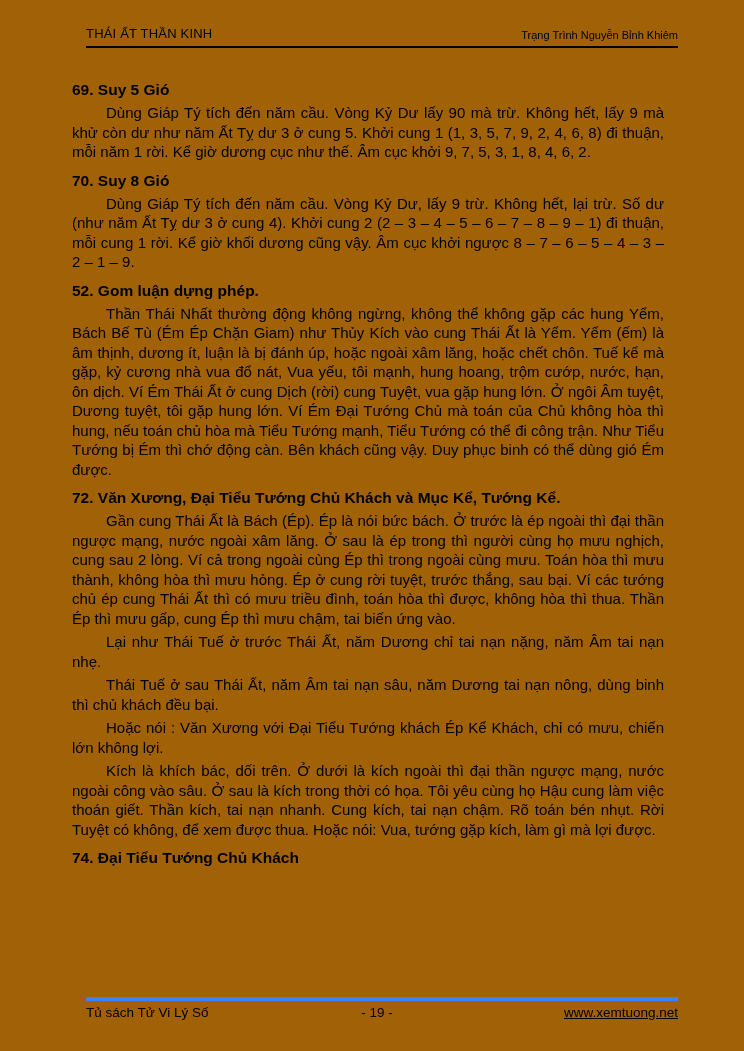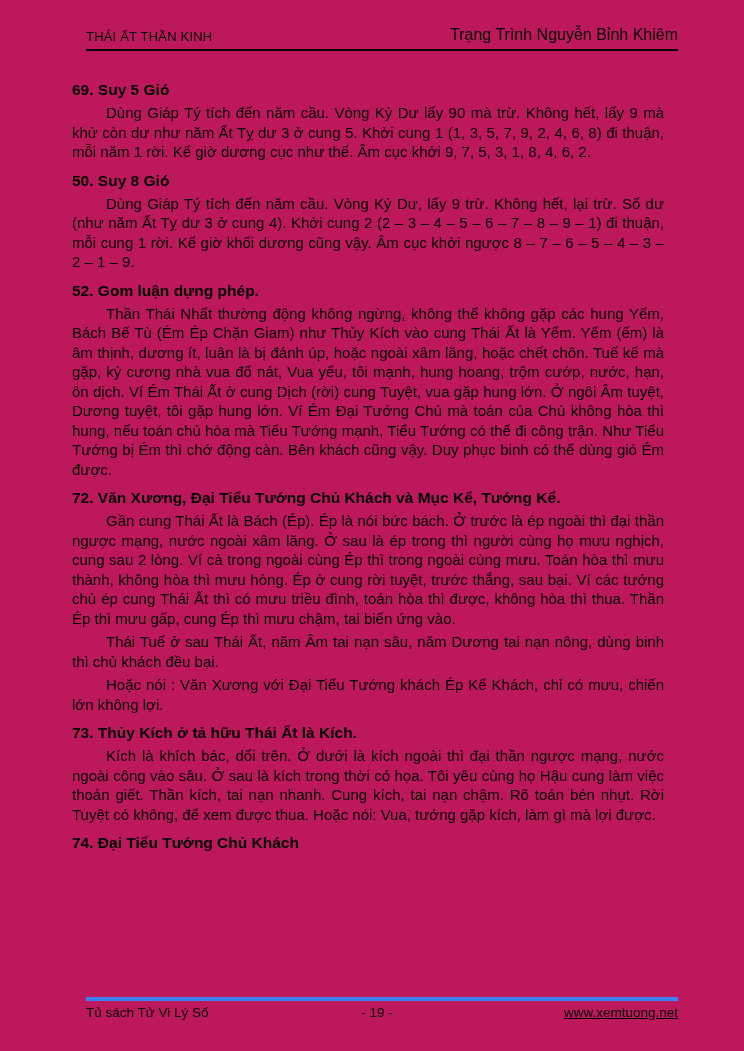--- a/index.html
+++ b/index.html
@@ -10,40 +10,40 @@
     position: relative;
     font-family: "Liberation Sans", sans-serif;
     color: #000000;
     overflow: hidden;
   }
   .page {
     position: absolute;
     top: 0; left: 0;
     width: 744px;
     height: 1051px;
-    background: #be185d;
+    background: #a16207;
   }
   
   .page-header {
     position: absolute;
     top: 26px;
     left: 86px;
     width: 592px;
     display: flex;
     justify-content: space-between;
     align-items: flex-end;
     border-bottom: 2px solid #000000;
     padding-bottom: 5px;
   }
   .header-title {
     font-size: 13px;
     letter-spacing: 0.2px;
   }
   .header-author {
-    font-size: 16px;
+    font-size: 11px;
   }
   
   .doc-body {
     position: absolute;
     top: 80px;
     left: 72px;
     width: 592px;
     height: 914px;
     overflow: hidden;
   }
@@ -100,44 +100,44 @@
 
   <div class="doc-body">
     <section>
       <div class="section-heading">69. Suy 5 Gió</div>
       <div>
           <p class="para">Dùng Giáp Tý tích đến năm cầu. Vòng Kỷ Dư lấy 90 mà trừ. Không hết, lấy 9 mà khử còn dư như năm Ất Tỵ dư 3 ở cung 5. Khởi cung 1 (1, 3, 5, 7, 9, 2, 4, 6, 8) đi thuận, mỗi năm 1 rời. Kể giờ dương cục như thế. Âm cục khởi 9, 7, 5, 3, 1, 8, 4, 6, 2.</p>
         </div>
     </section>
 
     <section>
-      <div class="section-heading">50. Suy 8 Gió</div>
+      <div class="section-heading">70. Suy 8 Gió</div>
       <div>
           <p class="para">Dùng Giáp Tý tích đến năm cầu. Vòng Kỷ Dư, lấy 9 trừ. Không hết, lại trừ. Số dư (như năm Ất Tỵ dư 3 ở cung 4). Khởi cung 2 (2 – 3 – 4 – 5 – 6 – 7 – 8 – 9 – 1) đi thuận, mỗi cung 1 rời. Kể giờ khối dương cũng vậy. Âm cục khởi ngược 8 – 7 – 6 – 5 – 4 – 3 – 2 – 1 – 9.</p>
         </div>
     </section>
 
     <section>
       <div class="section-heading">52. Gom luận dựng phép.</div>
       <div>
           <p class="para">Thần Thái Nhất thường động không ngừng, không thể không gặp các hung Yểm, Bách Bế Tù (Ém Ép Chặn Giam) như Thủy Kích vào cung Thái Ất là Yểm. Yểm (ếm) là âm thịnh, dương ít, luận là bị đánh úp, hoặc ngoài xâm lăng, hoặc chết chôn. Tuế kể mà gặp, kỷ cương nhà vua đổ nát, Vua yếu, tôi mạnh, hung hoang, trộm cướp, nước, hạn, ôn dịch. Ví Ém Thái Ất ở cung Dịch (rời) cung Tuyệt, vua gặp hung lớn. Ở ngôi Âm tuyệt, Dương tuyệt, tôi gặp hung lớn. Ví Ém Đại Tướng Chủ mà toán của Chủ không hòa thì hung, nếu toán chủ hòa mà Tiểu Tướng mạnh, Tiểu Tướng có thể đi công trận. Như Tiểu Tướng bị Ém thì chớ động càn. Bên khách cũng vậy. Duy phục binh có thể dùng gió Ém được.</p>
         </div>
     </section>
 
     <section>
       <div class="section-heading">72. Văn Xương, Đại Tiểu Tướng Chủ Khách và Mục Kể, Tướng Kể.</div>
       <div>
           <p class="para">Gần cung Thái Ất là Bách (Ép). Ép là nói bức bách. Ở trước là ép ngoài thì đại thần ngược mạng, nước ngoài xâm lăng. Ở sau là ép trong thì người cùng họ mưu nghịch, cung sau 2 lòng. Ví cả trong ngoài cùng Ép thì trong ngoài cùng mưu. Toán hòa thì mưu thành, không hòa thì mưu hỏng. Ép ở cung rời tuyệt, trước thắng, sau bại. Ví các tướng chủ ép cung Thái Ất thì có mưu triều đình, toán hòa thì được, không hòa thì thua. Thần Ép thì mưu gấp, cung Ép thì mưu chậm, tai biến ứng vào.</p>
+          <p class="para">Lại như Thái Tuế ở trước Thái Ất, năm Dương chỉ tai nạn nặng, năm Âm tai nạn nhẹ.</p>
           <p class="para">Thái Tuế ở sau Thái Ất, năm Âm tai nạn sâu, năm Dương tai nạn nông, dùng binh thì chủ khách đều bại.</p>
           <p class="para">Hoặc nói : Văn Xương với Đại Tiểu Tướng khách Ép Kể Khách, chỉ có mưu, chiến lớn không lợi.</p>
         </div>
     </section>
 
     <section>
-      <div class="section-heading">73. Thủy Kích ở tả hữu Thái Ất là Kích.</div>
       <div>
           <p class="para">Kích là khích bác, dối trên. Ở dưới là kích ngoài thì đại thần ngược mạng, nước ngoài công vào sâu. Ở sau là kích trong thời có họa. Tôi yêu cùng họ Hậu cung làm việc thoán giết. Thần kích, tai nạn nhanh. Cung kích, tai nạn chậm. Rõ toán bén nhụt. Rời Tuyệt có không, để xem được thua. Hoặc nói: Vua, tướng gặp kích, làm gì mà lợi được.</p>
         </div>
     </section>
 
     <section>
       <div class="section-heading">74. Đại Tiểu Tướng Chủ Khách</div>
     </section>
   </div>
 

